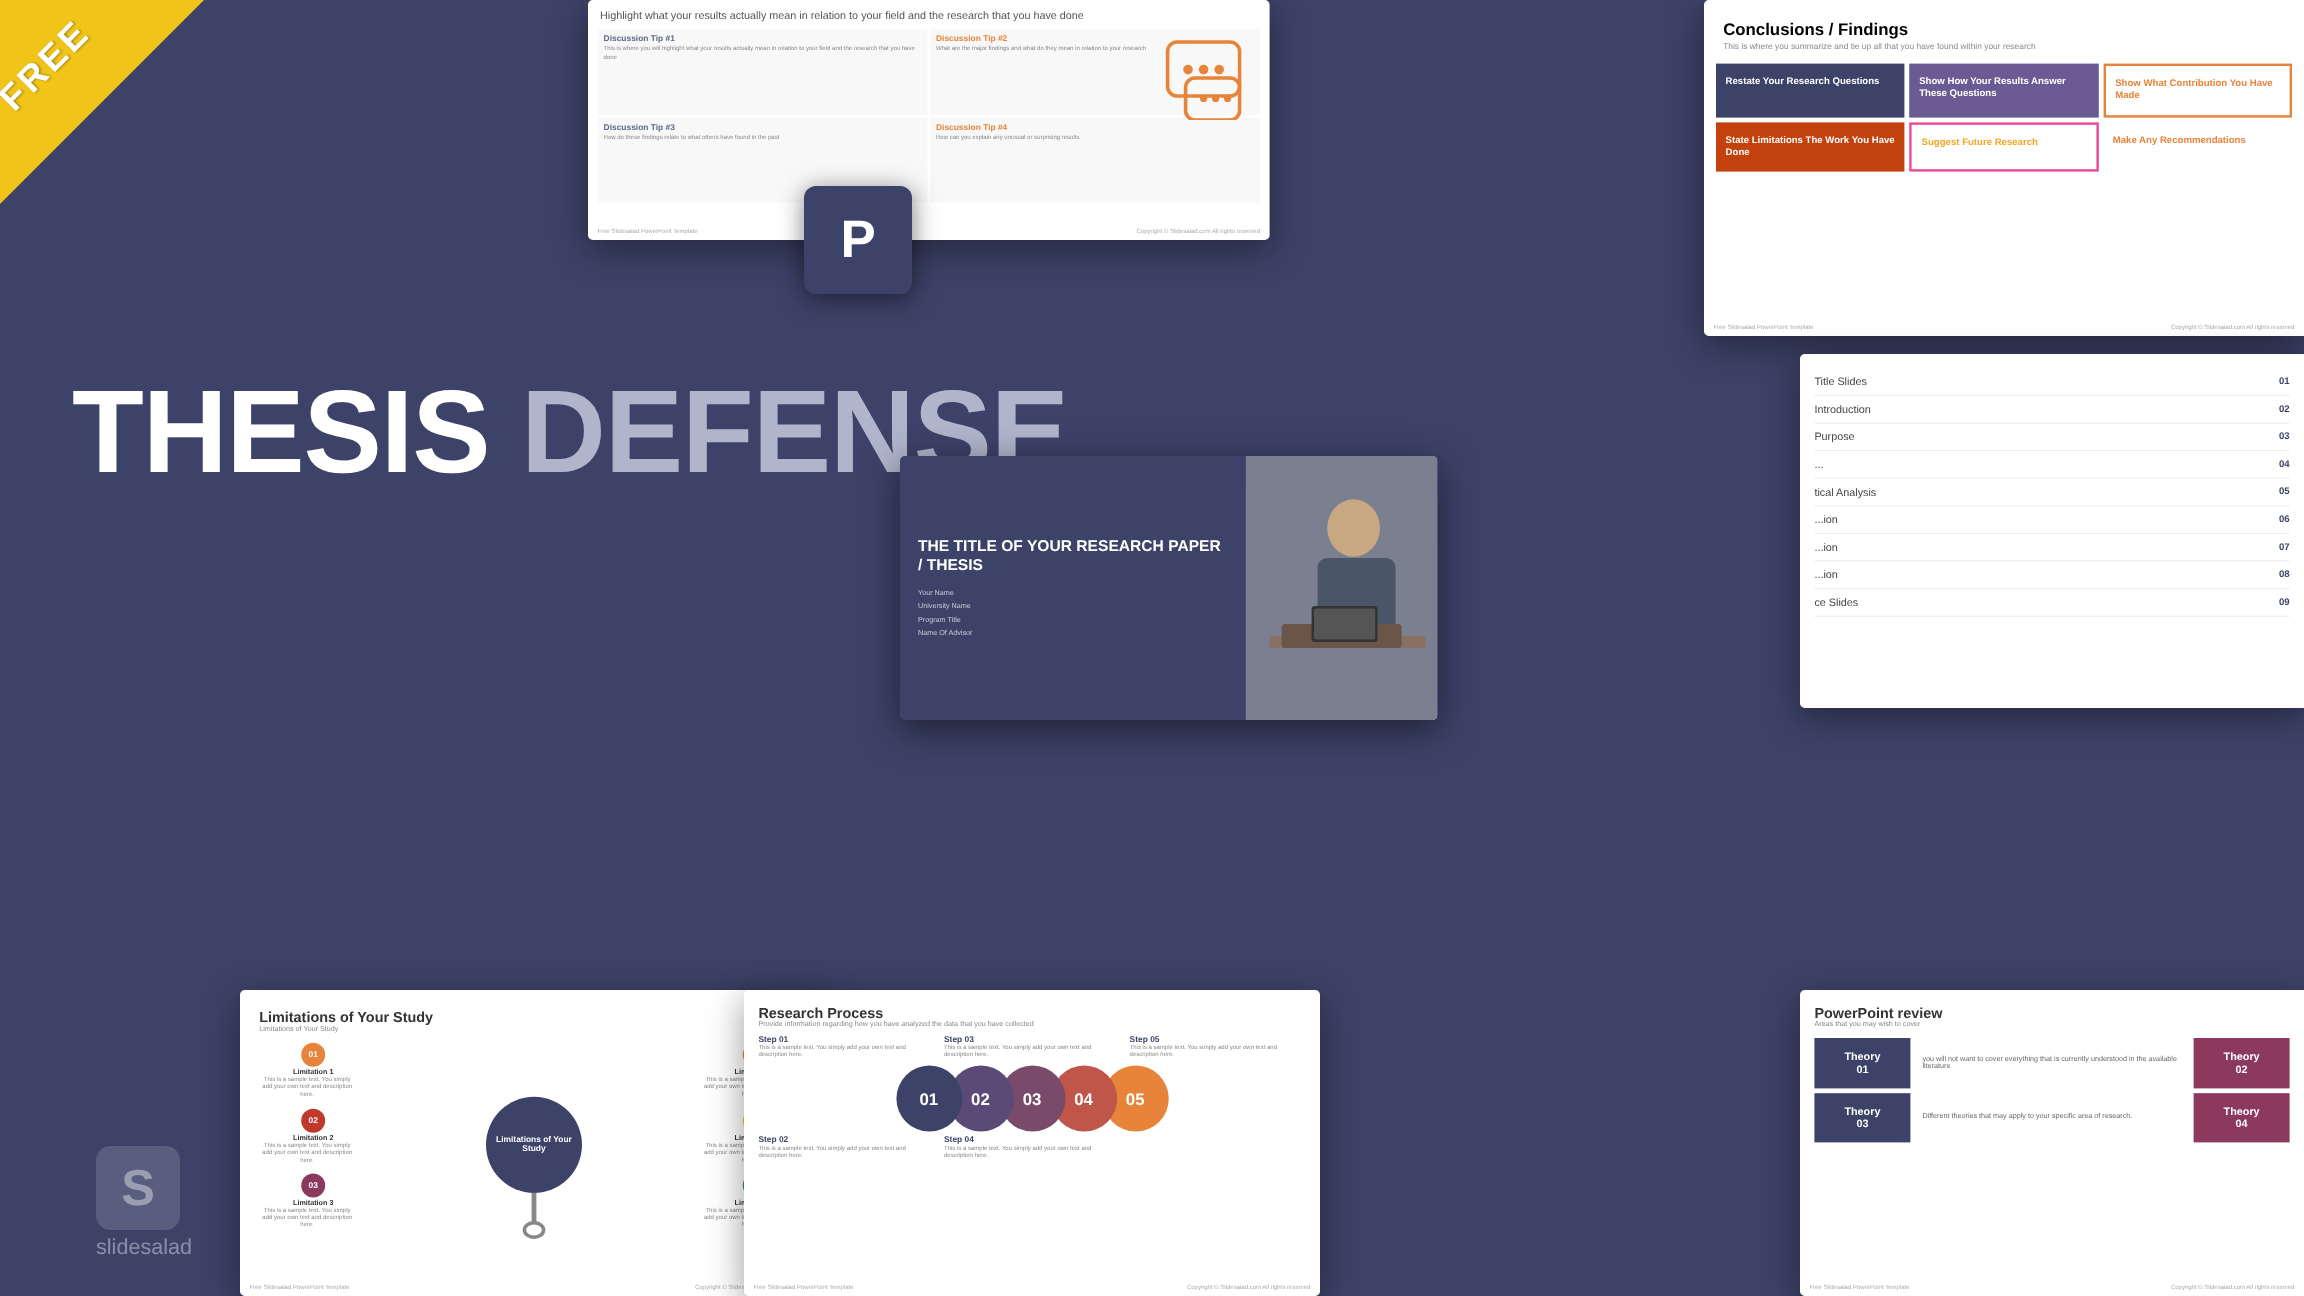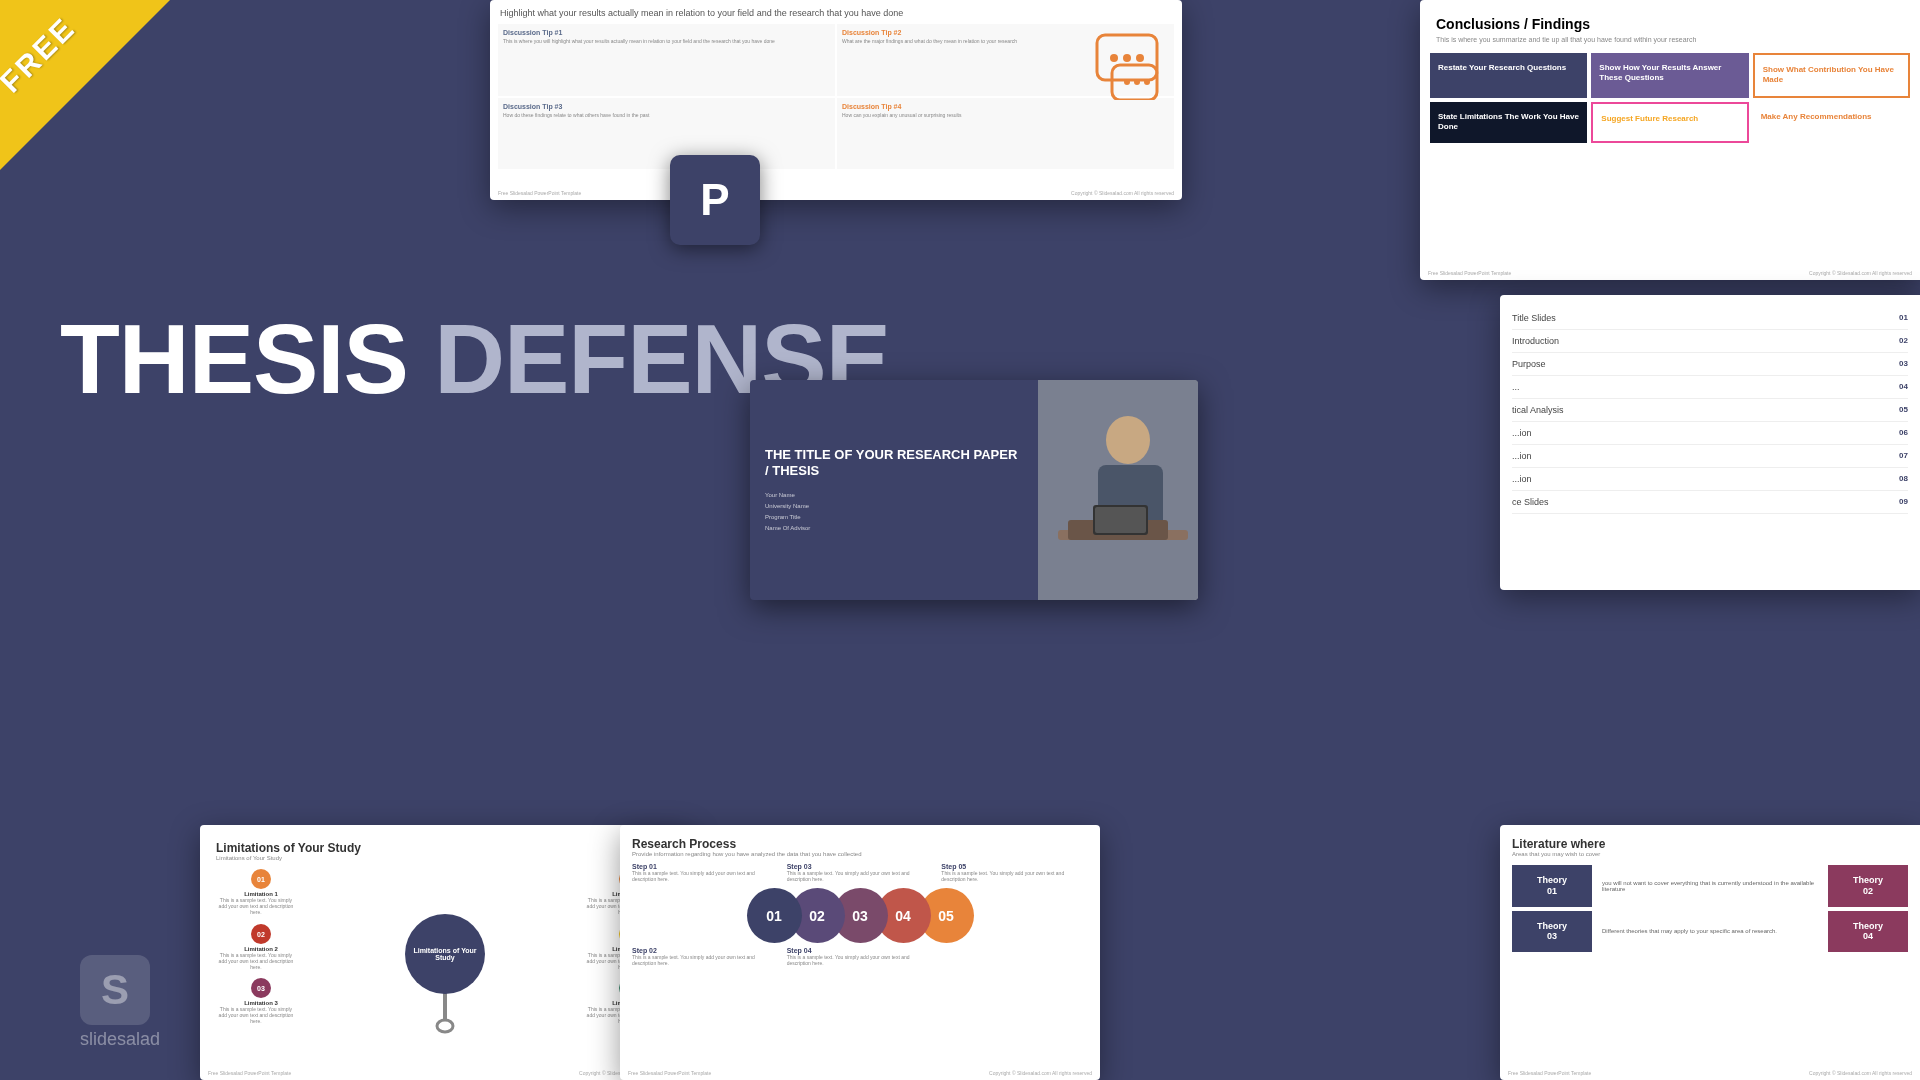--- a/index.html
+++ b/index.html
@@ -83,21 +83,21 @@
       margin-top: 4px;
       text-align: center;
     }
 
     
 
     
     .slide-discussion {
       position: absolute;
       top: 0; left: 490px;
-      width: 692px; height: 200px;
+      width: 568px; height: 200px;
       background: white;
       border-radius: 4px;
       overflow: hidden;
       box-shadow: 0 8px 30px rgba(0,0,0,0.4);
       z-index: 20;
     }
     .slide-discussion .slide-header {
       font-size: 9px; color: #555; padding: 8px 10px 4px;
     }
     .slide-discussion .tips-grid {
@@ -147,21 +147,21 @@
     .slide-conclusions .conc-cell {
       padding: 10px 8px;
       text-align: left;
       font-size: 8px;
       font-weight: 600;
       line-height: 1.3;
     }
     .conc-cell.blue { background: #3d4268; color: white; }
     .conc-cell.purple { background: #6b5b95; color: white; }
     .conc-cell.orange-border { border: 2px solid #e8843a; color: #e8843a; }
-    .conc-cell.red { background: #0f172a; color: white; }
+    .conc-cell.red { background: #c2410c; color: white; }
     .conc-cell.yellow-border { border: 2px solid #ec4899; color: #f5a623; }
     .conc-cell.orange-text { color: #e8843a; font-weight: 600; }
 
     
     .slide-outline {
       position: absolute;
       top: 295px; right: 0;
       width: 420px; height: 295px;
       background: white;
       border-radius: 4px 0 0 4px;
@@ -648,21 +648,21 @@
     </div>
     <div style="flex:1;"></div>
   </div>
   <div class="slide-footer">
     <span>Free Slidesalad PowerPoint Template</span>
     <span>Copyright © Slidesalad.com All rights reserved</span>
   </div>
 </div>
 
 <div class="slide-literature">
-  <div class="lit-title">Literature where</div>
+  <div class="lit-title">PowerPoint review</div>
   <div class="lit-sub">Areas that you may wish to cover</div>
   <div class="lit-grid">
 
     <div class="lit-theory theory-blue">Theory<br>01</div>
     <div class="lit-desc">you will not want to cover everything that is currently understood in the available literature</div>
     <div class="lit-theory theory-pink">Theory<br>02</div>
 
     <div class="lit-theory theory-blue2">Theory<br>03</div>
     <div class="lit-desc">Different theories that may apply to your specific area of research.</div>
     <div class="lit-theory theory-pink2">Theory<br>04</div>

